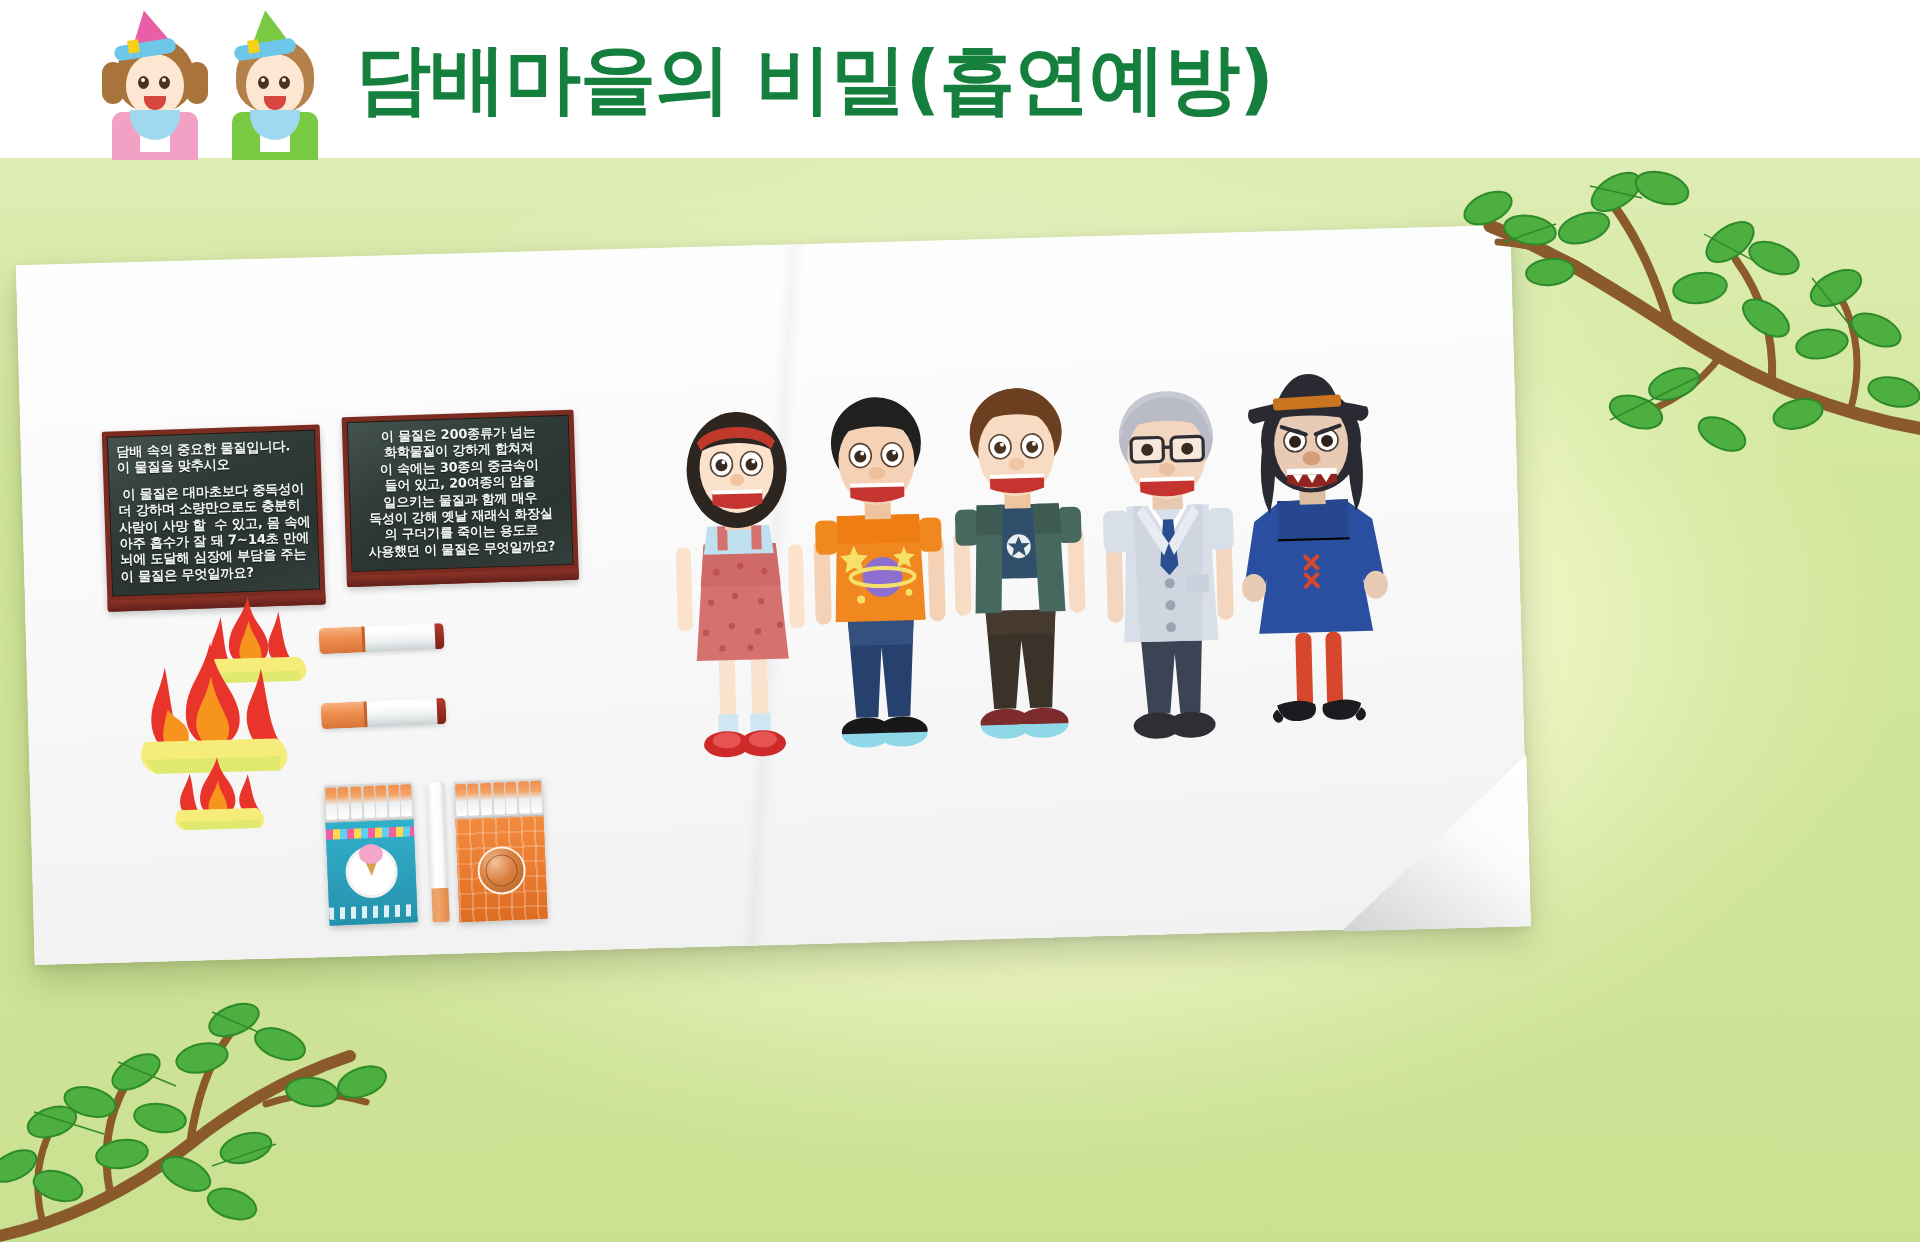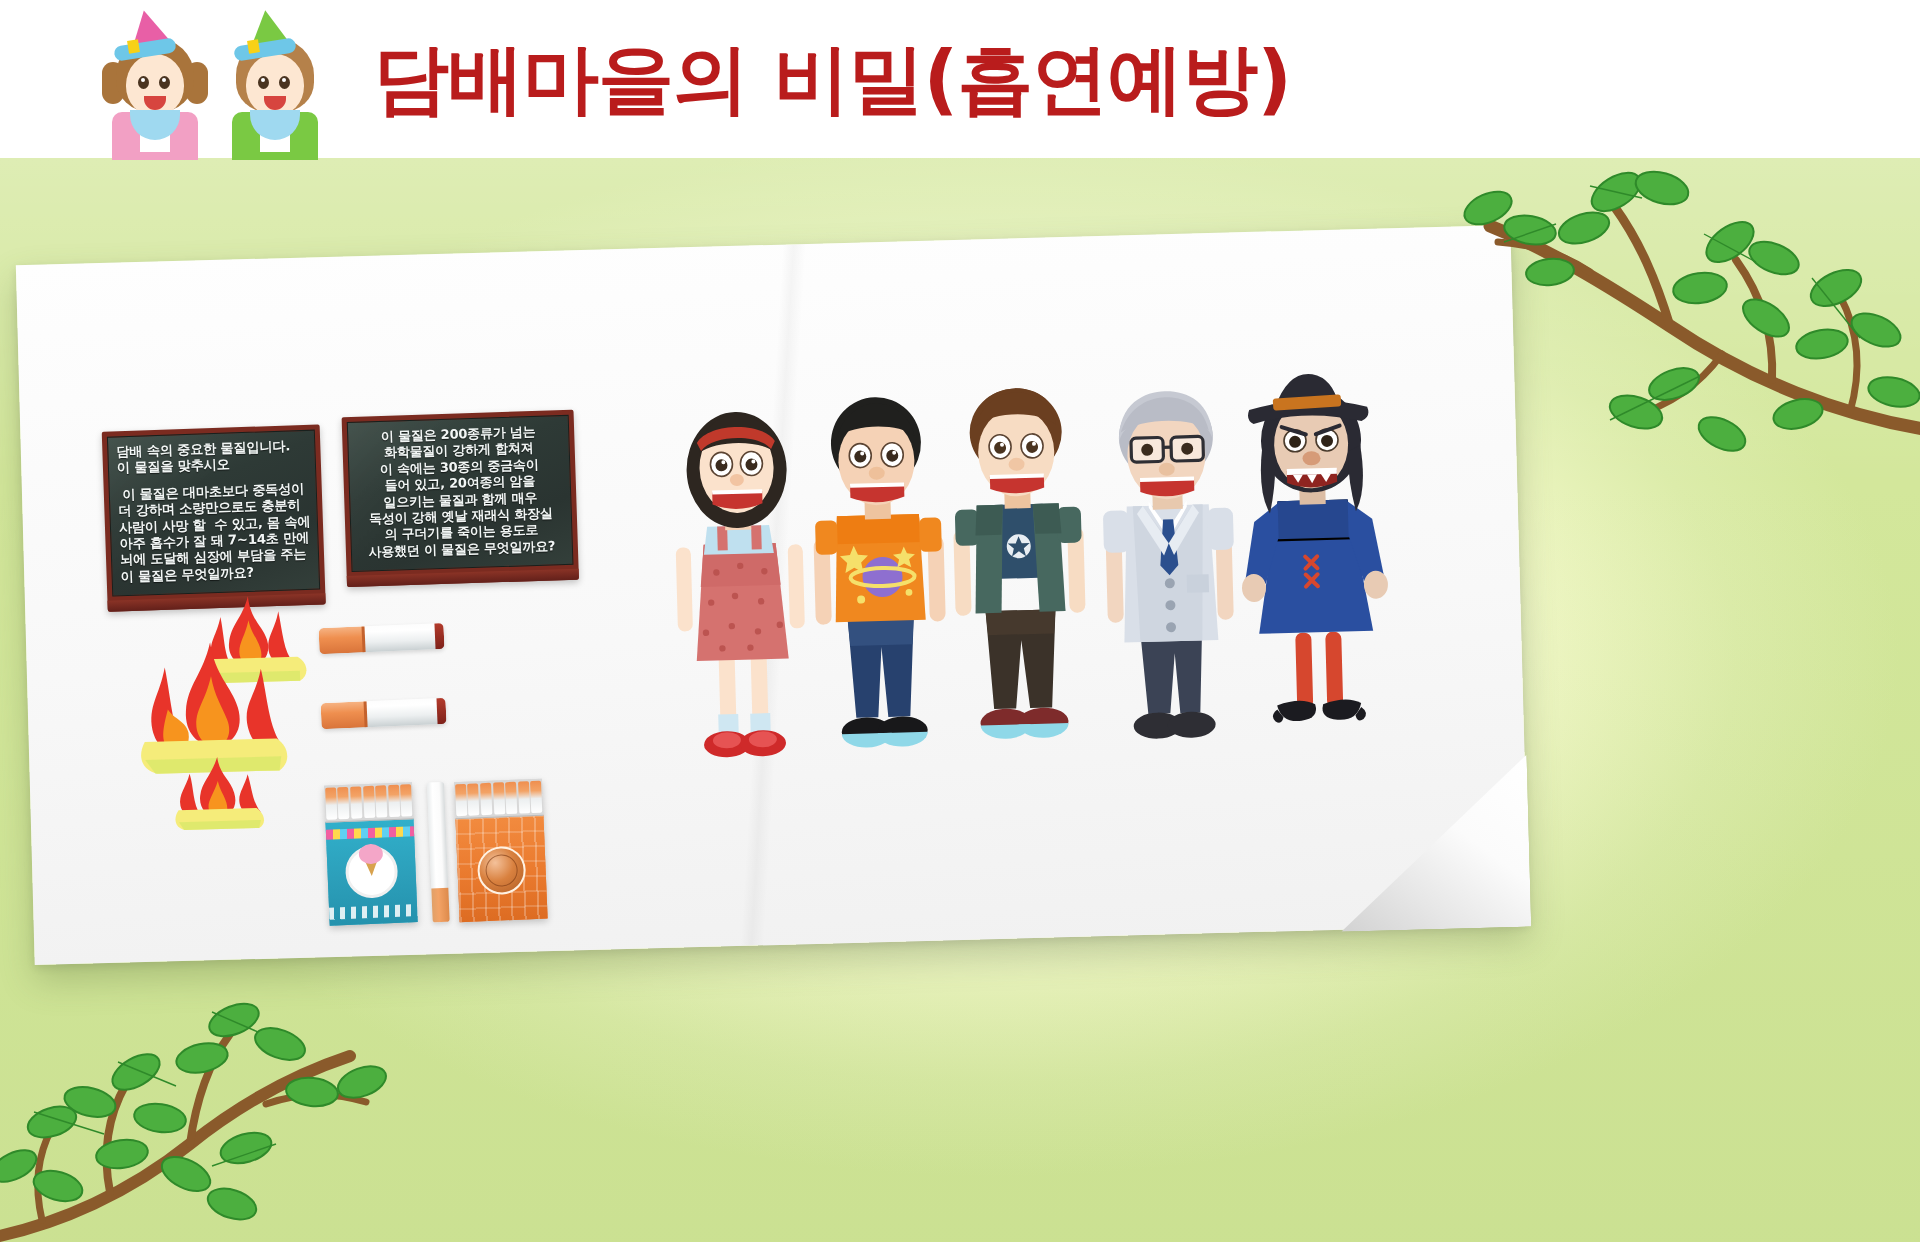--- a/index.html
+++ b/index.html
@@ -43,22 +43,22 @@
   .m-mouth{position:absolute;left:44px;top:86px;width:22px;height:14px;
     background:#d7453f;border-radius:0 0 12px 12px;}
   .m-body{position:absolute;left:12px;top:102px;width:86px;height:48px;
     background:#f2a0c4;border-radius:10px 10px 0 0;}
   .mascot.boy .m-body{background:#7ac943;}
   .m-collar{position:absolute;left:30px;top:100px;width:50px;height:30px;
     background:#9fd9f0;border-radius:0 0 26px 26px;}
   .m-collar2{position:absolute;left:40px;top:100px;width:30px;height:42px;background:#ffffff;}
 
   #title-text{
-    font-size:76px;font-weight:bold;color:#b91c1c;letter-spacing:-1px;
-    white-space:nowrap;line-height:1;margin-left:18px;
+    font-size:76px;font-weight:bold;color:#15803d;letter-spacing:-1px;
+    white-space:nowrap;line-height:1;
     font-family:"DejaVu Sans","Liberation Sans",sans-serif;
   }
 
   
   #slide-bg{
     position:absolute;left:0;top:158px;width:1920px;height:1084px;z-index:0;
     background:
       radial-gradient(ellipse 900px 520px at 52% 46%, #ffffff 0%, #fbfde9 38%, #eef6c3 62%, #dcecaa 82%, #d3e79b 100%),
       linear-gradient(120deg,#d8eaa4 0%,#e9f3c4 30%,#f7fbe4 52%,#e4f0b6 78%,#cfe593 100%);
   }

